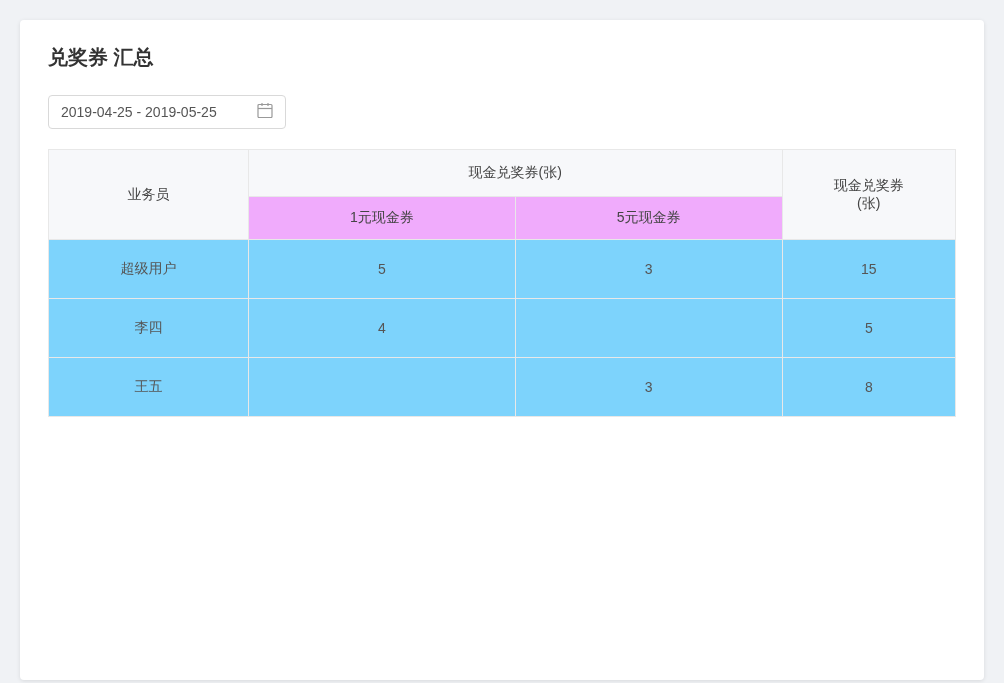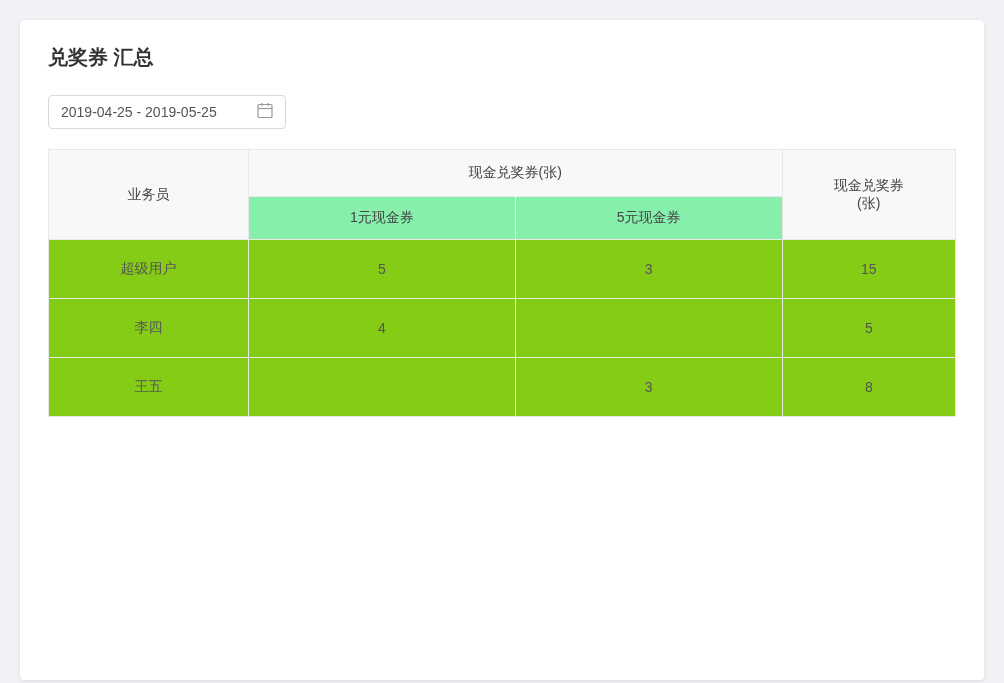--- a/index.html
+++ b/index.html
@@ -73,29 +73,29 @@
     }
 
     thead tr:first-child th {
       background: #f7f8fa;
       font-weight: 500;
       color: #444;
       padding: 14px 10px;
     }
 
     thead tr:last-child th {
-      background: #86efac;
+      background: #f0abfc;
       font-weight: 400;
       color: #444;
       padding: 12px 10px;
     }
 
     tbody td {
       padding: 20px 10px;
-      background: #84cc16;
+      background: #7dd3fc;
       color: #555;
     }
 
     .col-agent {
       width: 200px;
     }
 
     .col-cash {
       width: 280px;
       text-align: center;

